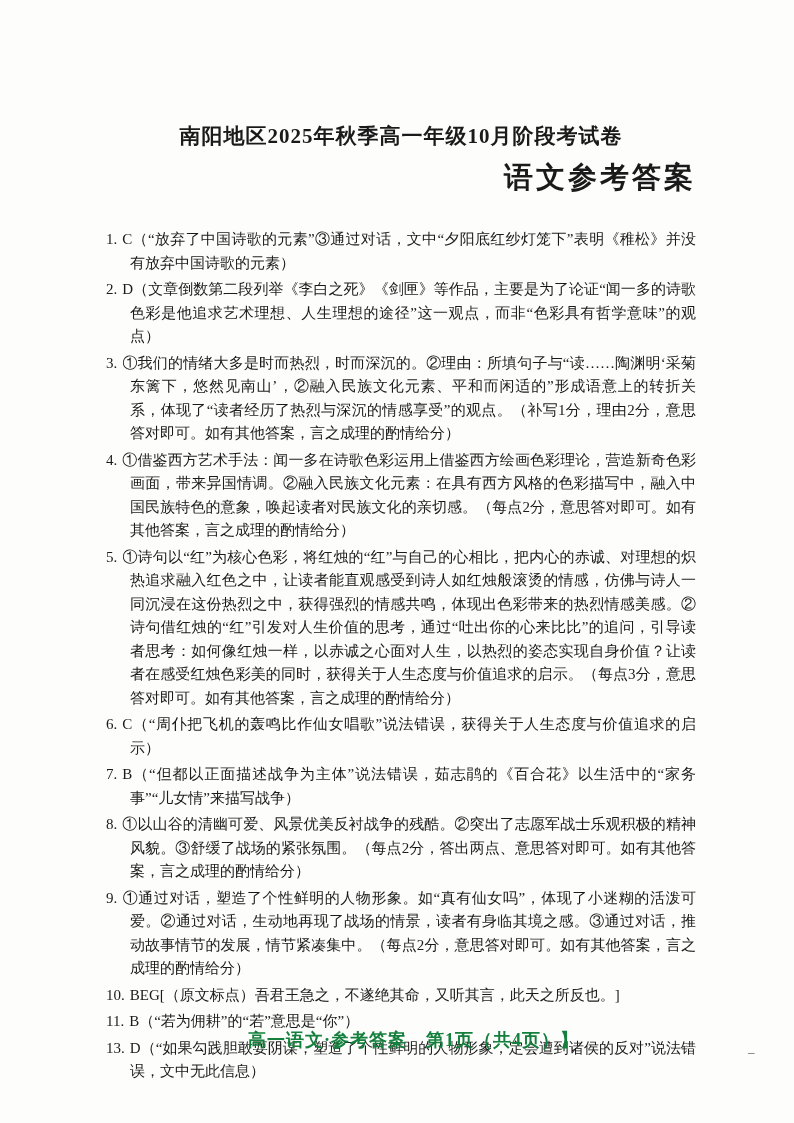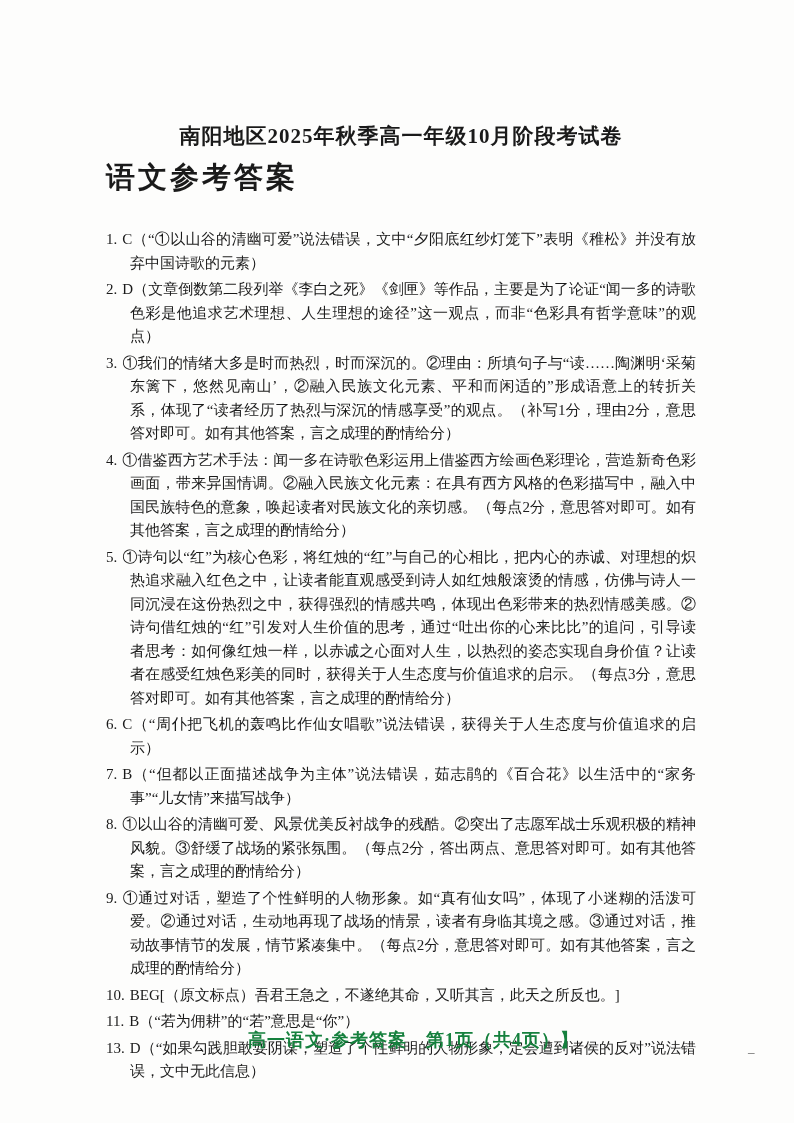--- a/index.html
+++ b/index.html
@@ -25,21 +25,21 @@
     right: 98px;
   }
   .title-line1 {
     text-align: center;
     font-weight: bold;
     font-size: 21px;
     letter-spacing: 1px;
     margin: 0 0 8px 0;
   }
   .title-line2 {
-    text-align: left;
+    text-align: right;
     font-weight: bold;
     font-size: 29px;
     letter-spacing: 3px;
     margin: 0 0 30px 0;
   }
   .answers p.answer {
     font-size: 15px;
     line-height: 23.5px;
     margin: 0 0 3px 0;
     text-align: justify;
@@ -72,21 +72,21 @@
 </head>
 <body>
 
 <div class="page">
   <div class="content">
 
     <h1 class="title-line1">南阳地区2025年秋季高一年级10月阶段考试卷</h1>
     <h2 class="title-line2">语文参考答案</h2>
 
     <div class="answers">
-      <p class="answer"><span class="num">1.</span><span>C（“①以山谷的清幽可爱”说法错误，文中“夕阳底红纱灯笼下”表明《稚松》并没有放弃中国诗歌的元素）</span></p>
+      <p class="answer"><span class="num">1.</span><span>C（“放弃了中国诗歌的元素”③通过对话，文中“夕阳底红纱灯笼下”表明《稚松》并没有放弃中国诗歌的元素）</span></p>
       <p class="answer"><span class="num">2.</span><span>D（文章倒数第二段列举《李白之死》《剑匣》等作品，主要是为了论证“闻一多的诗歌色彩是他追求艺术理想、人生理想的途径”这一观点，而非“色彩具有哲学意味”的观点）</span></p>
       <p class="answer"><span class="num">3.</span><span>①我们的情绪大多是时而热烈，时而深沉的。②理由：所填句子与“读……陶渊明‘采菊东篱下，悠然见南山’，②融入民族文化元素、平和而闲适的”形成语意上的转折关系，体现了“读者经历了热烈与深沉的情感享受”的观点。（补写1分，理由2分，意思答对即可。如有其他答案，言之成理的酌情给分）</span></p>
       <p class="answer"><span class="num">4.</span><span>①借鉴西方艺术手法：闻一多在诗歌色彩运用上借鉴西方绘画色彩理论，营造新奇色彩画面，带来异国情调。②融入民族文化元素：在具有西方风格的色彩描写中，融入中国民族特色的意象，唤起读者对民族文化的亲切感。（每点2分，意思答对即可。如有其他答案，言之成理的酌情给分）</span></p>
       <p class="answer"><span class="num">5.</span><span>①诗句以“红”为核心色彩，将红烛的“红”与自己的心相比，把内心的赤诚、对理想的炽热追求融入红色之中，让读者能直观感受到诗人如红烛般滚烫的情感，仿佛与诗人一同沉浸在这份热烈之中，获得强烈的情感共鸣，体现出色彩带来的热烈情感美感。②诗句借红烛的“红”引发对人生价值的思考，通过“吐出你的心来比比”的追问，引导读者思考：如何像红烛一样，以赤诚之心面对人生，以热烈的姿态实现自身价值？让读者在感受红烛色彩美的同时，获得关于人生态度与价值追求的启示。（每点3分，意思答对即可。如有其他答案，言之成理的酌情给分）</span></p>
       <p class="answer"><span class="num">6.</span><span>C（“周仆把飞机的轰鸣比作仙女唱歌”说法错误，获得关于人生态度与价值追求的启示）</span></p>
       <p class="answer"><span class="num">7.</span><span>B（“但都以正面描述战争为主体”说法错误，茹志鹃的《百合花》以生活中的“家务事”“儿女情”来描写战争）</span></p>
       <p class="answer"><span class="num">8.</span><span>①以山谷的清幽可爱、风景优美反衬战争的残酷。②突出了志愿军战士乐观积极的精神风貌。③舒缓了战场的紧张氛围。（每点2分，答出两点、意思答对即可。如有其他答案，言之成理的酌情给分）</span></p>
       <p class="answer"><span class="num">9.</span><span>①通过对话，塑造了个性鲜明的人物形象。如“真有仙女吗”，体现了小迷糊的活泼可爱。②通过对话，生动地再现了战场的情景，读者有身临其境之感。③通过对话，推动故事情节的发展，情节紧凑集中。（每点2分，意思答对即可。如有其他答案，言之成理的酌情给分）</span></p>
       <p class="answer"><span class="num">10.</span><span>BEG[（原文标点）吾君王急之，不遂绝其命，又听其言，此天之所反也。]</span></p>
       <p class="answer"><span class="num">11.</span><span>B（“若为佣耕”的“若”意思是“你”）</span></p>

